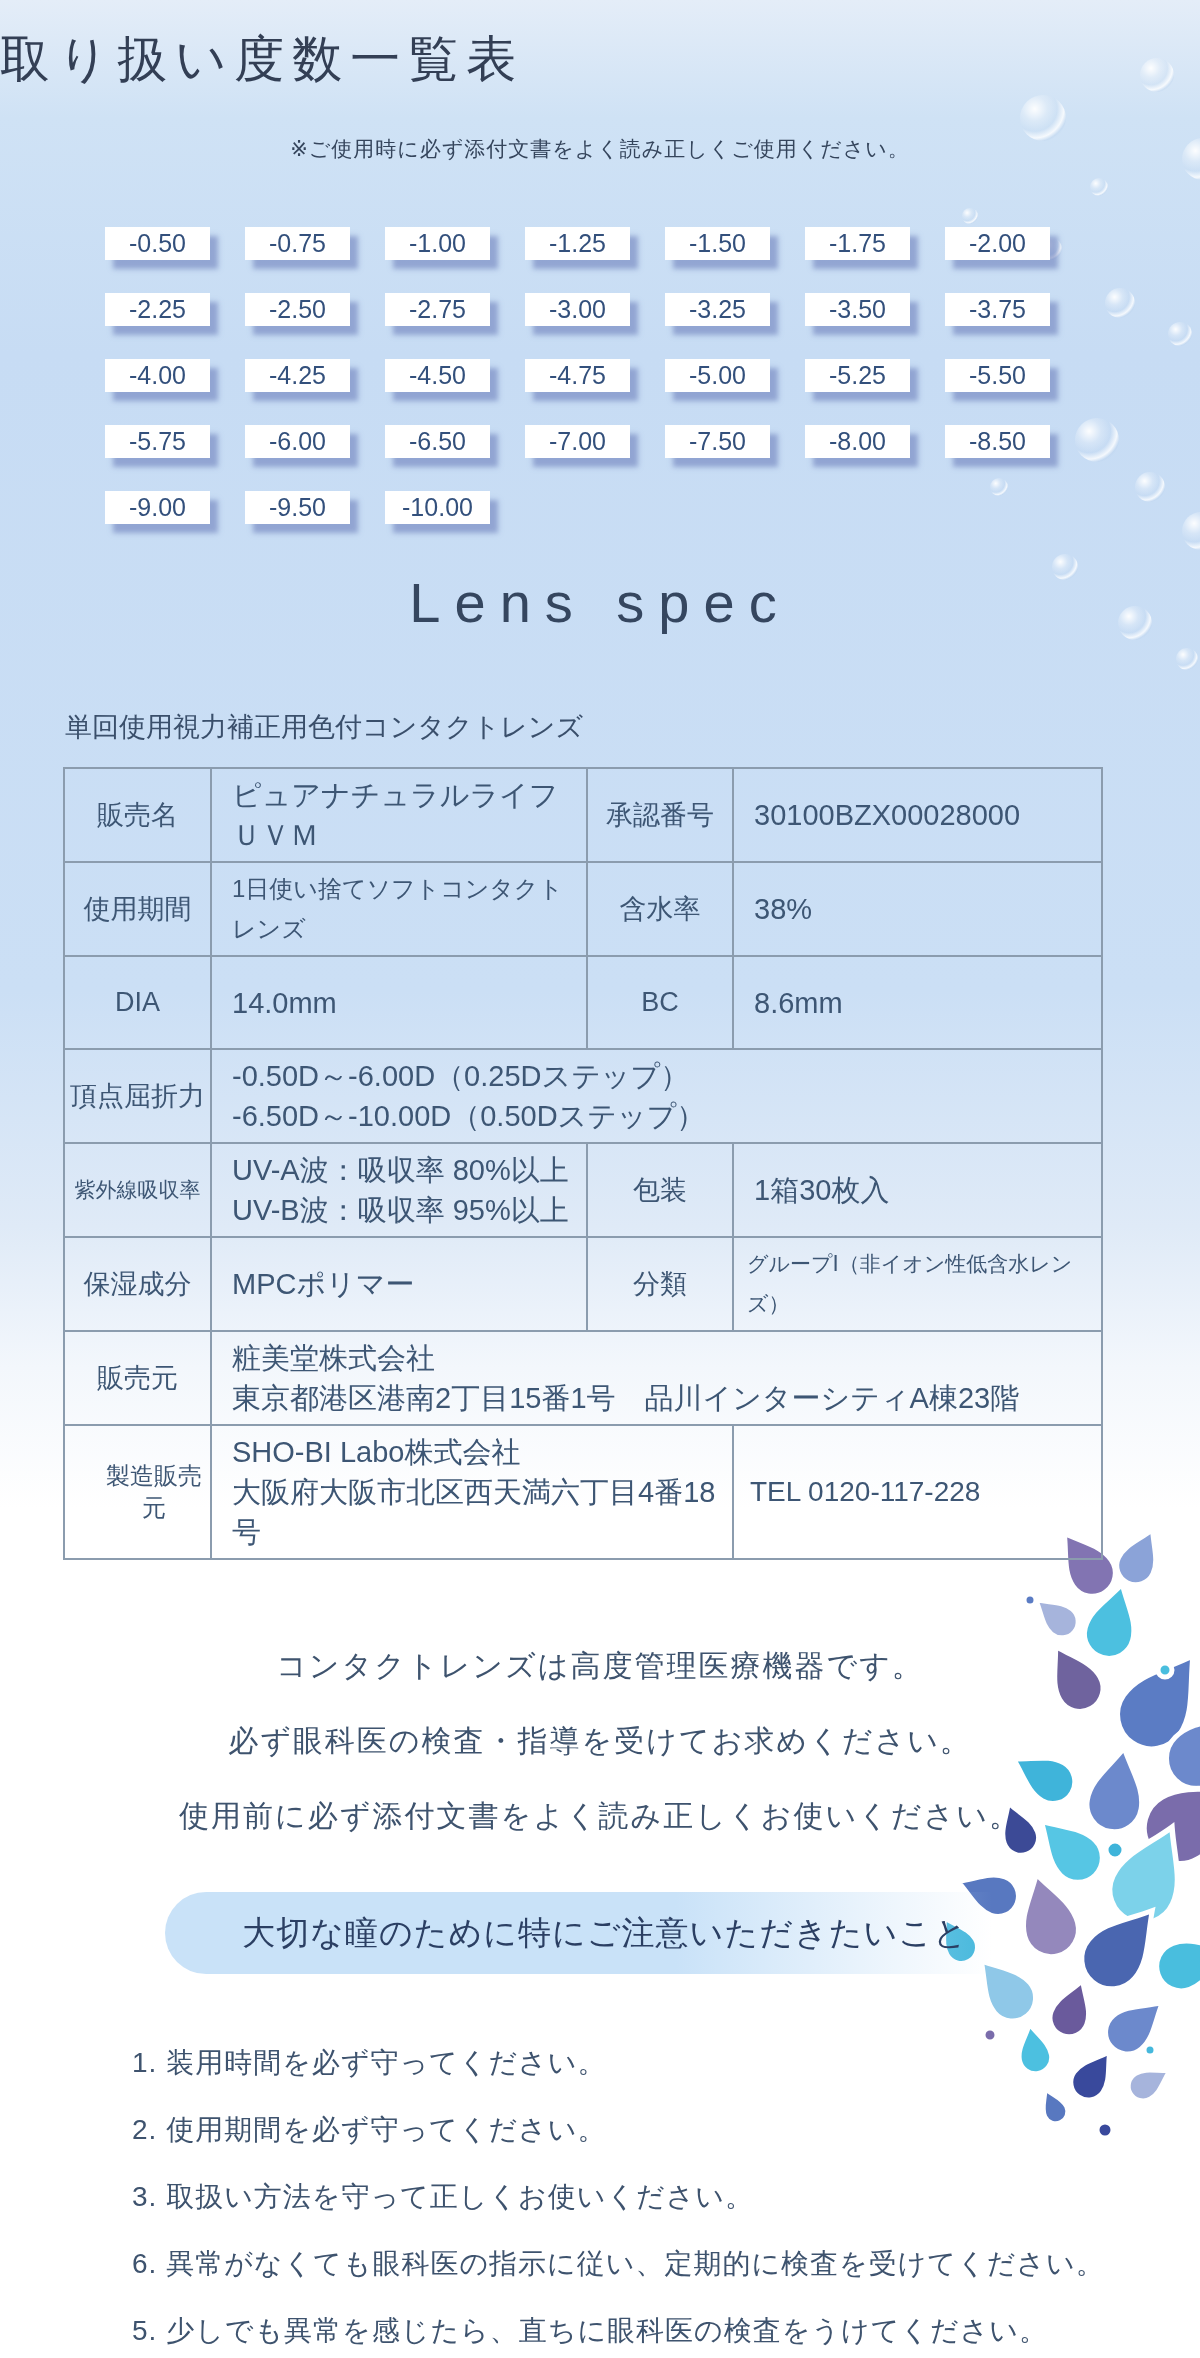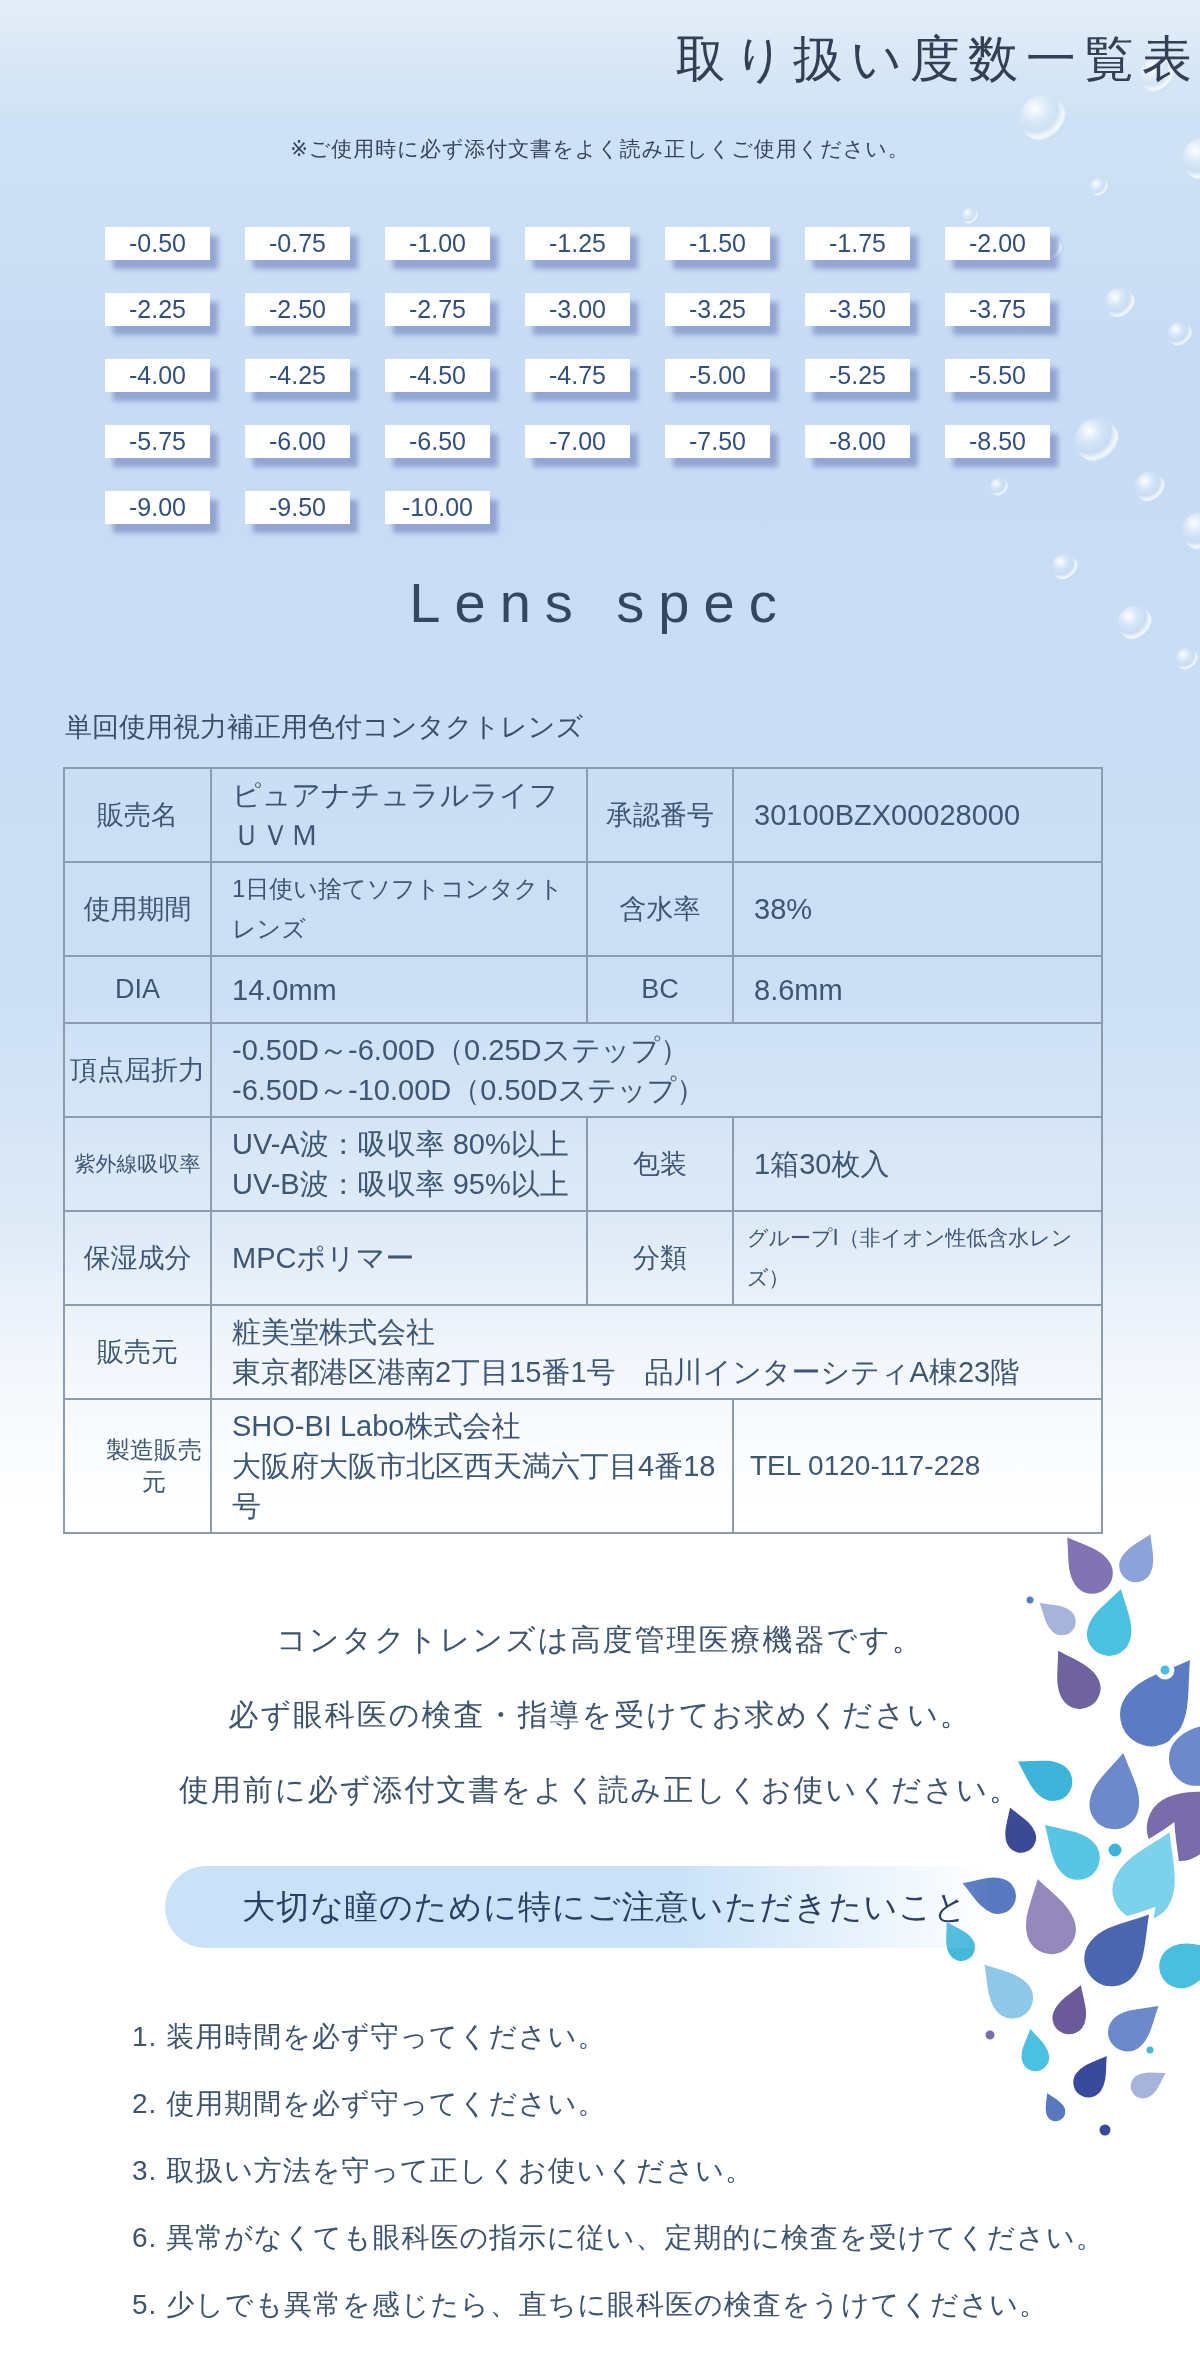--- a/index.html
+++ b/index.html
@@ -12,21 +12,21 @@
   }
   
   .bubble{
     position:absolute;border-radius:50%;pointer-events:none;
     background:radial-gradient(circle at 32% 30%,
       rgba(255,255,255,.95) 0%, rgba(255,255,255,.25) 28%,
       rgba(190,212,238,.10) 50%, rgba(255,255,255,.80) 65%,
       rgba(186,209,236,.30) 74%, rgba(255,255,255,0) 79%);
   }
   
-  .title{padding-top:26px;text-align:right;font-size:50px;font-weight:300;
+  .title{padding-top:26px;text-align:left;font-size:50px;font-weight:300;
     letter-spacing:8px;color:#333f55;position:relative;z-index:1;}
   .note{margin-top:42px;text-align:center;font-size:21px;letter-spacing:1px;
     color:#35455c;position:relative;z-index:1;}
   
   .power-grid{margin:64px 0 0 105px;display:grid;
     grid-template-columns:repeat(7,105px);column-gap:35px;row-gap:33px;
     position:relative;z-index:1;}
   .power-box{height:33px;background:#ffffff;color:#33507c;font-size:25px;
     display:flex;align-items:center;justify-content:center;
     box-shadow:8px 9px 5px rgba(100,118,183,.55);}
@@ -139,21 +139,21 @@
           <td>ピュアナチュラルライフＵＶＭ</td>
           <th>承認番号</th>
           <td>30100BZX00028000</td>
         </tr>
         <tr style="height:81px">
           <th>使用期間</th>
           <td class="sm24">1日使い捨てソフトコンタクトレンズ</td>
           <th>含水率</th>
           <td>38%</td>
         </tr>
-        <tr style="height:67px">
+        <tr style="height:93px">
           <th>DIA</th>
           <td>14.0mm</td>
           <th>BC</th>
           <td>8.6mm</td>
         </tr>
         <tr style="height:86px">
           <th>頂点屈折力</th>
           <td colspan="3">
             <div>-0.50D～-6.00D（0.25Dステップ）</div>
             <div>-6.50D～-10.00D（0.50Dステップ）</div>

